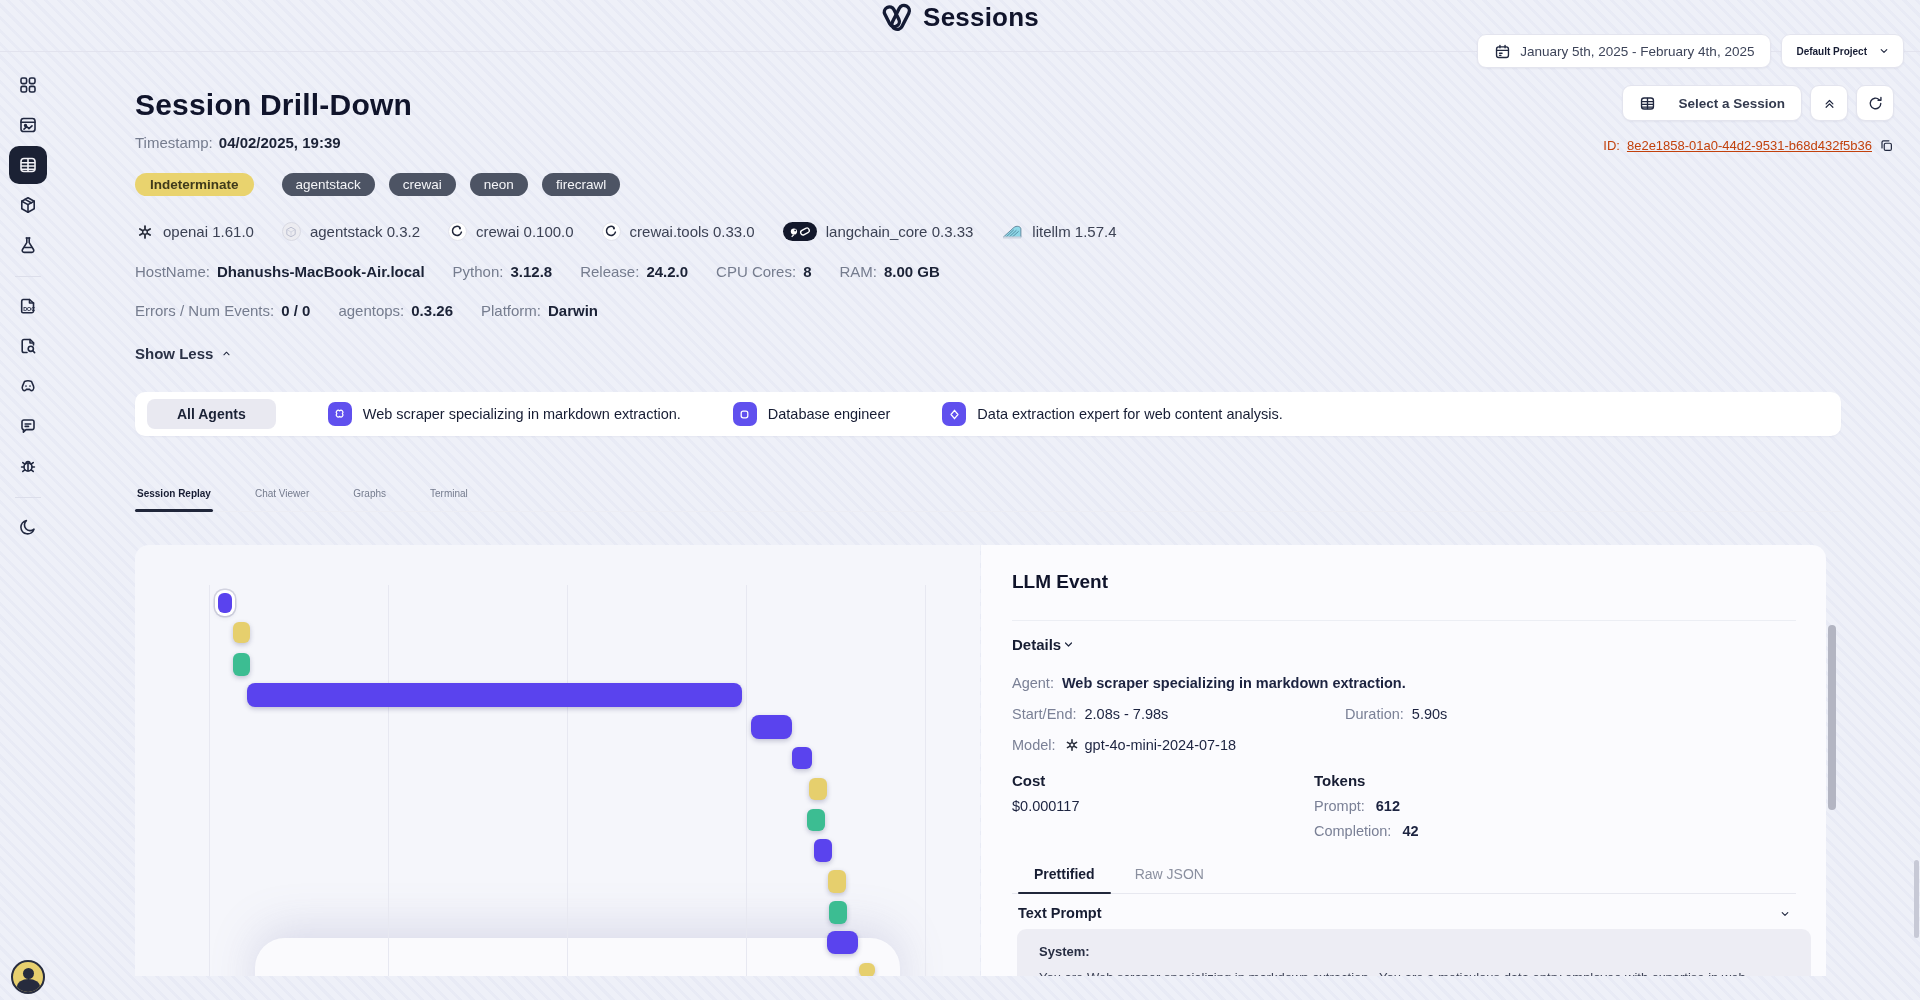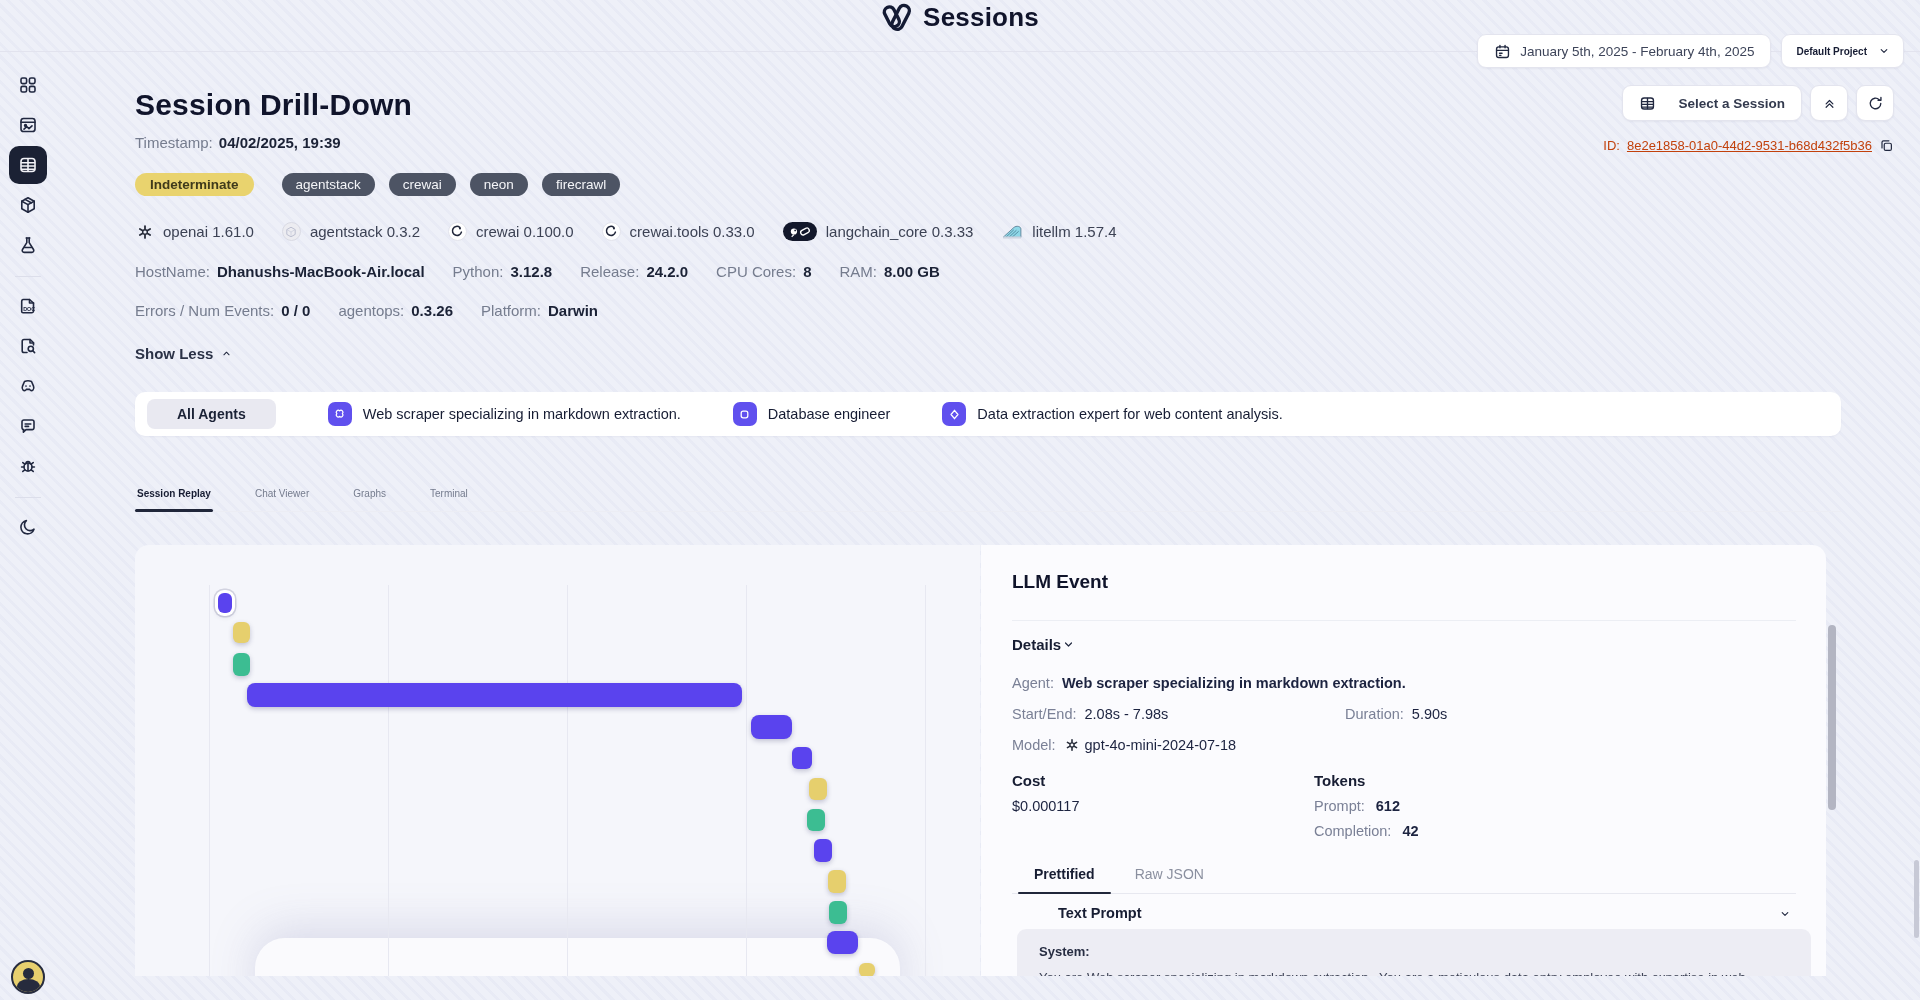--- a/index.html
+++ b/index.html
@@ -99,21 +99,21 @@
   .ct-val { font-size:14.5px; color:#1c2340; margin-top:9px; }
   .tok-line { font-size:14.5px; margin-top:9px; }
   .tok-line .k { color:#7a8096; margin-right:7px; }
   .tok-line .v { color:#1c2340; font-weight:600; }
 
   .view-tabs { display:flex; gap:36px; margin-top:21px; border-bottom:1px solid #e7e8f0; padding:0 0 0 20px; }
   .vtab { font-size:14px; color:#8a8f9f; padding:6px 2px 11px; cursor:pointer; position:relative; }
   .vtab.active { color:#171d33; font-weight:600; }
   .vtab.active::after { content:""; position:absolute; left:-14px; right:-14px; bottom:-1px; height:2.5px; background:#20263a; border-radius:2px; }
 
-  .prompt-head { display:flex; align-items:flex-end; justify-content:space-between; padding:11px 4px 0 6px;margin-left:40px; }
+  .prompt-head { display:flex; align-items:flex-end; justify-content:space-between; padding:11px 4px 0 6px; }
   .prompt-label { font-size:14.5px; font-weight:700; color:#171d33; }
   .system-box { margin:8px 0 0 5px; width:794px; background:#ededf4; border-radius:9px; padding:15px 22px; }
   .sys-label { font-size:13px; font-weight:700; color:#272d42; }
   .sys-text { font-size:13px; color:#3e4457; line-height:1.55; margin-top:9px; }
 
   .panel-scrollbar { position:absolute; top:571px; left:1772px; width:8px; height:429px; border-radius:4px; }
   .panel-thumb { position:absolute; top:2px; left:0; width:8px; height:185px; background:#b3b5c2; border-radius:4px; cursor:pointer; }
   .page-thumb { position:fixed; right:1px; top:860px; width:5px; height:78px; background:#c7c9d6; border-radius:3px; cursor:pointer; }
 </style>
 </head>

